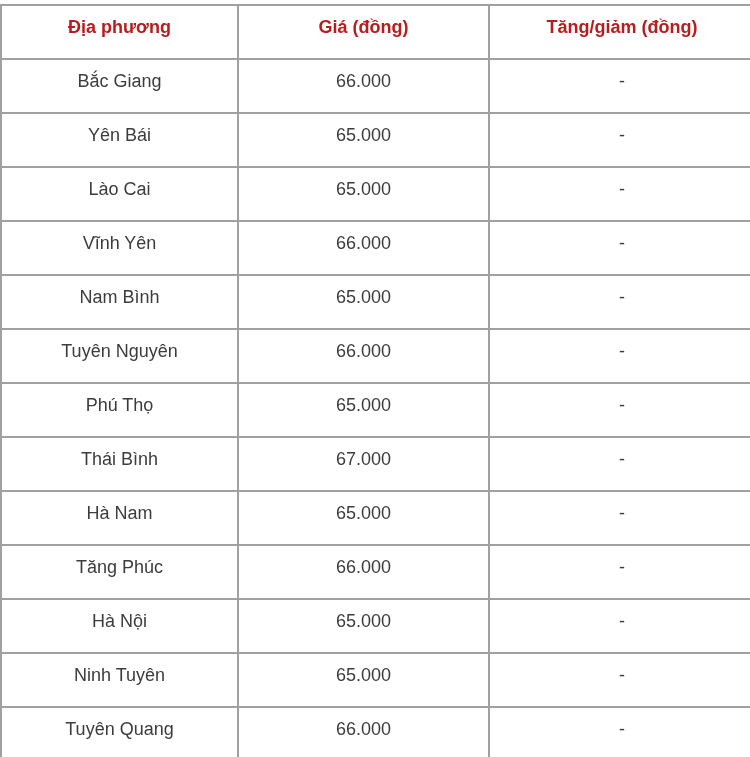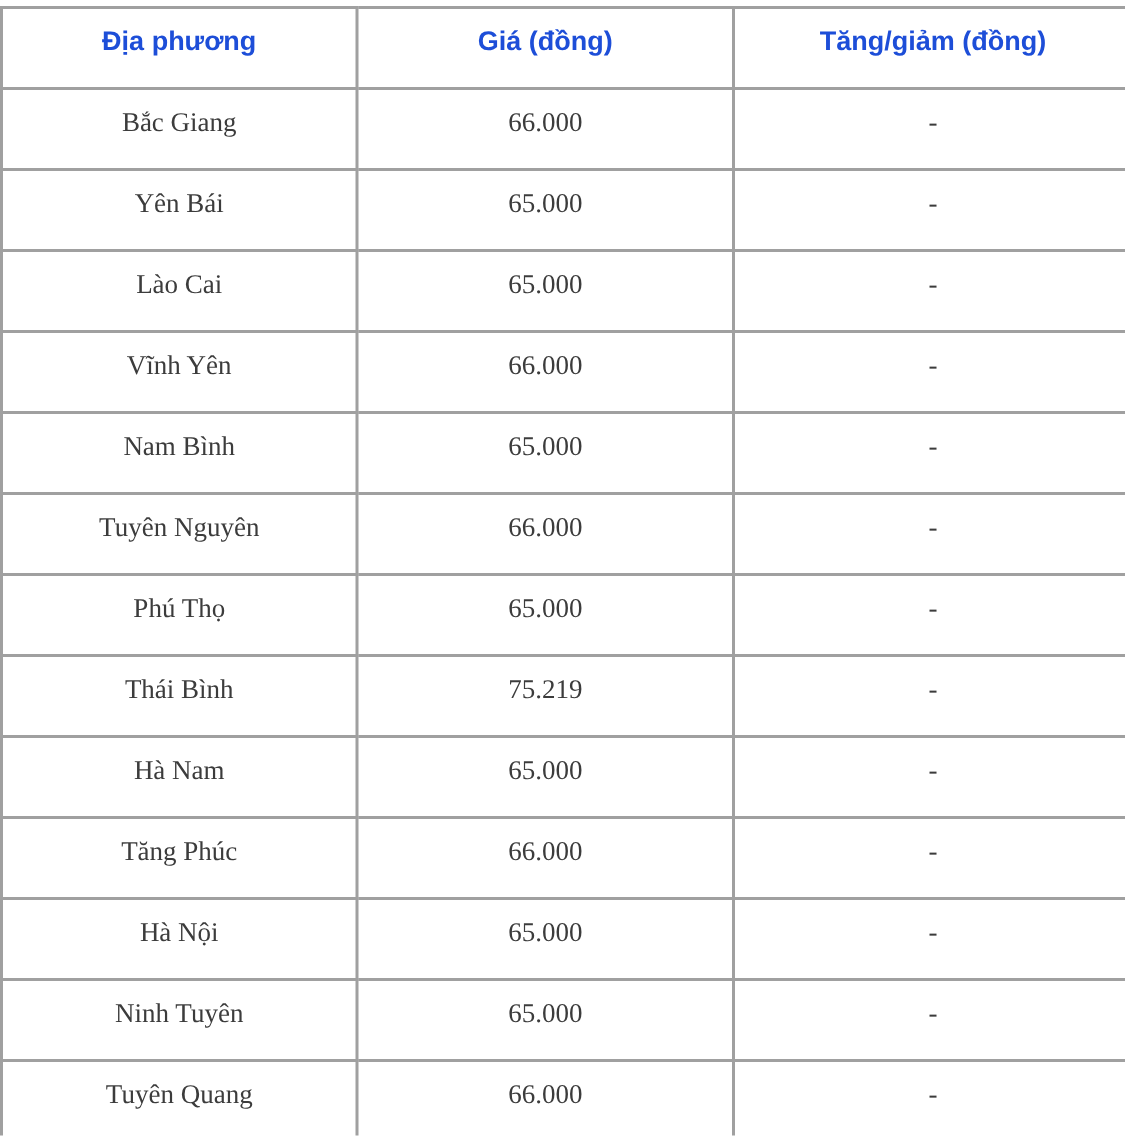--- a/index.html
+++ b/index.html
@@ -33,27 +33,26 @@
     padding: 11px 4px 0 4px;  
     vertical-align: top;
     text-align: center;
     line-height: 21px;
     white-space: nowrap;
     overflow: hidden;
   }
   table.price-table th {
     font-size: 18px;
     font-weight: 700;
-    color: #1d4ed8;
+    color: #b91c1c;
   }
   table.price-table td {
     font-size: 18px;
     font-weight: 400;
     color: #3c3c3c;
-    font-family: Liberation Serif, serif;
   }
   col.col-locality { width: 237px; }
   col.col-price    { width: 251px; }
   col.col-change   { width: 266px; }
 </style>
 </head>
 <body>
 
 <div class="table-viewport">
   <table class="price-table">
@@ -100,21 +99,21 @@
           <td>66.000</td>
           <td>-</td>
         </tr>
         <tr>
           <td>Phú Thọ</td>
           <td>65.000</td>
           <td>-</td>
         </tr>
         <tr>
           <td>Thái Bình</td>
-          <td>75.219</td>
+          <td>67.000</td>
           <td>-</td>
         </tr>
         <tr>
           <td>Hà Nam</td>
           <td>65.000</td>
           <td>-</td>
         </tr>
         <tr>
           <td>Tăng Phúc</td>
           <td>66.000</td>

